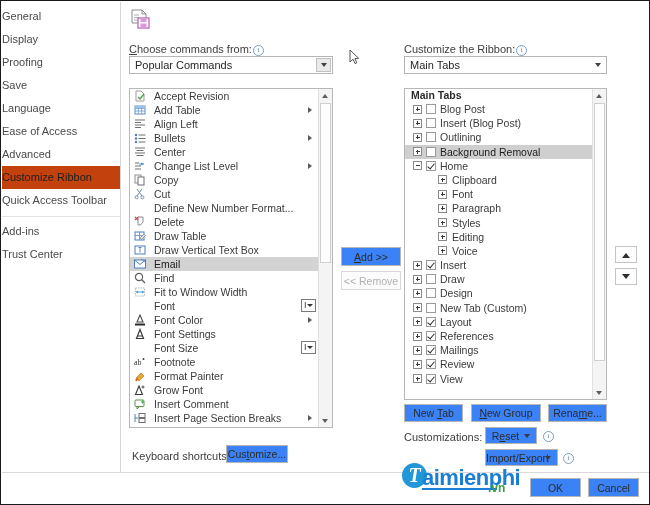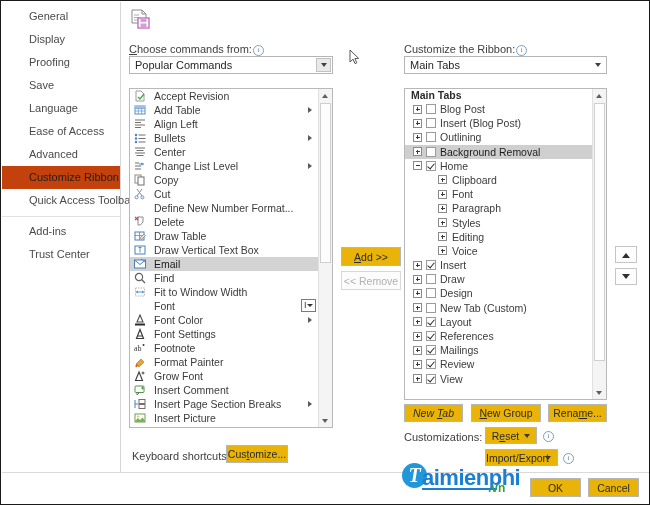--- a/index.html
+++ b/index.html
@@ -9,21 +9,21 @@
     font-family:"Liberation Sans", sans-serif;
     font-size:11px;color:#262626;
     -webkit-font-smoothing:antialiased;
   }
   .root{position:relative;width:650px;height:505px;box-sizing:border-box;
         border:1px solid #1a1a1a;background:#fff;overflow:hidden;}
 
   
   .sidebar{position:absolute;left:1px;top:1px;width:118px;height:470px;
            background:#fff;border-right:1px solid #d6d6d6;}
-  .side-item{height:23px;line-height:23px;padding-left:27px;color:#4a4a4a;
+  .side-item{height:23px;line-height:23px;padding-left:0;color:#4a4a4a;
              font-size:11px;white-space:nowrap;cursor:default;}
   .side-item.selected{background:#c2410c;color:#1f1f1f;}
   .side-sep{height:1px;background:#e2e2e2;margin:4px 0 3px 0;}
   .side-gap{height:3px;}
 
   
   .header{position:absolute;left:128px;top:8px;width:440px;height:24px;}
   .doc-icon{position:absolute;left:0;top:0;width:24px;height:22px;}
   .header-title{position:absolute;left:30px;top:3px;font-size:11.5px;color:#262626;
                 white-space:nowrap;}
@@ -89,21 +89,21 @@
        background:#fff;top:2px;}
   .cbx.on:after{content:"";position:absolute;left:2px;top:0px;width:3px;height:6px;
        border:solid #2b2b2b;border-width:0 1.4px 1.4px 0;transform:rotate(40deg);}
   .tlabel{position:absolute;}
 
   
   .lv1 .exp{left:8px;} .lv1 .cbx{left:21px;} .lv1 .tlabel{left:35px;}
   .lv2 .exp{left:33px;} .lv2 .tlabel{left:47px;}
 
   
-  .btn{position:absolute;box-sizing:border-box;background:#eab308;border:1px solid #b6b6b6;
+  .btn{position:absolute;box-sizing:border-box;background:#3b82f6;border:1px solid #b6b6b6;
        font-size:10.5px;color:#2b2b2b;text-align:center;cursor:default;}
   .btn.disabled{color:#b0b0b0;border-color:#d8d8d8;background:#fcfcfc;}
   .btn .acc{text-decoration:underline;}
   .btn-inner{position:absolute;left:0;right:0;top:50%;transform:translateY(-50%);}
   .btn.drop .cap{padding-right:11px;}
   .btn .dtri{position:absolute;right:6px;top:50%;margin-top:-2px;width:0;height:0;
        border-left:3.5px solid transparent;border-right:3.5px solid transparent;border-top:4px solid #3a3a3a;}
 
   .arrbtn{position:absolute;width:22px;height:17px;border:1px solid #c5c5c5;background:#fdfdfd;
           box-sizing:border-box;}
@@ -302,20 +302,24 @@
           <i class="submenu"></i>
         </div>
         <div class="lrow">
           <span class="licon"><svg width="12" height="12" viewBox="0 0 12 12">
               <path d="M6 1.5L2.5 10.5h7z" fill="none" stroke="#3a3a3a" stroke-width="1.2"></path>
               <path d="M4 8h4" stroke="#3a3a3a" stroke-width="1"></path>
             </svg></span>
           <span class="ltext">Font Settings</span>
         </div>
         <div class="lrow">
+          <span class="ltext">Font Size</span>
+          <span class="gallery"></span>
+        </div>
+        <div class="lrow">
           <span class="licon"><svg width="12" height="12" viewBox="0 0 12 12">
               <text x="0" y="9" font-size="8" font-family="serif" fill="#3a3a3a">ab</text>
               <circle cx="9.5" cy="3" r="1" fill="#3a3a3a"></circle>
             </svg></span>
           <span class="ltext">Footnote</span>
         </div>
         <div class="lrow">
           <span class="licon"><svg width="12" height="12" viewBox="0 0 12 12">
               <path d="M2 8l5-5 3 3-5 5z" fill="#e8a33d" stroke="#c08020" stroke-width=".7"></path>
               <path d="M1 10l2-2 1.5 1.5-2 2z" fill="#d2691e"></path>
@@ -494,21 +498,21 @@
     </div>
   </div>
 
   <div class="arrbtn" style="left:614px;top:245px;">
       <i class="au"></i>
     </div>
   <div class="arrbtn" style="left:614px;top:267px;">
       <i class="ad"></i>
     </div>
 
-  <div class="btn" style="left:403px;top:403px;width:59px;height:18px;font-style:italic;">
+  <div class="btn" style="left:403px;top:403px;width:59px;height:18px;">
     <span class="btn-inner">New <span class="acc">T</span>ab</span>
   </div>
   <div class="btn" style="left:470px;top:403px;width:70px;height:18px;">
     <span class="btn-inner"><span class="acc">N</span>ew Group</span>
   </div>
   <div class="btn" style="left:547px;top:403px;width:59px;height:18px;">
     <span class="btn-inner">Rena<span class="acc">m</span>e...</span>
   </div>
 
   <div class="field-label" style="left:403px;top:430px;">Customizations:</div>

